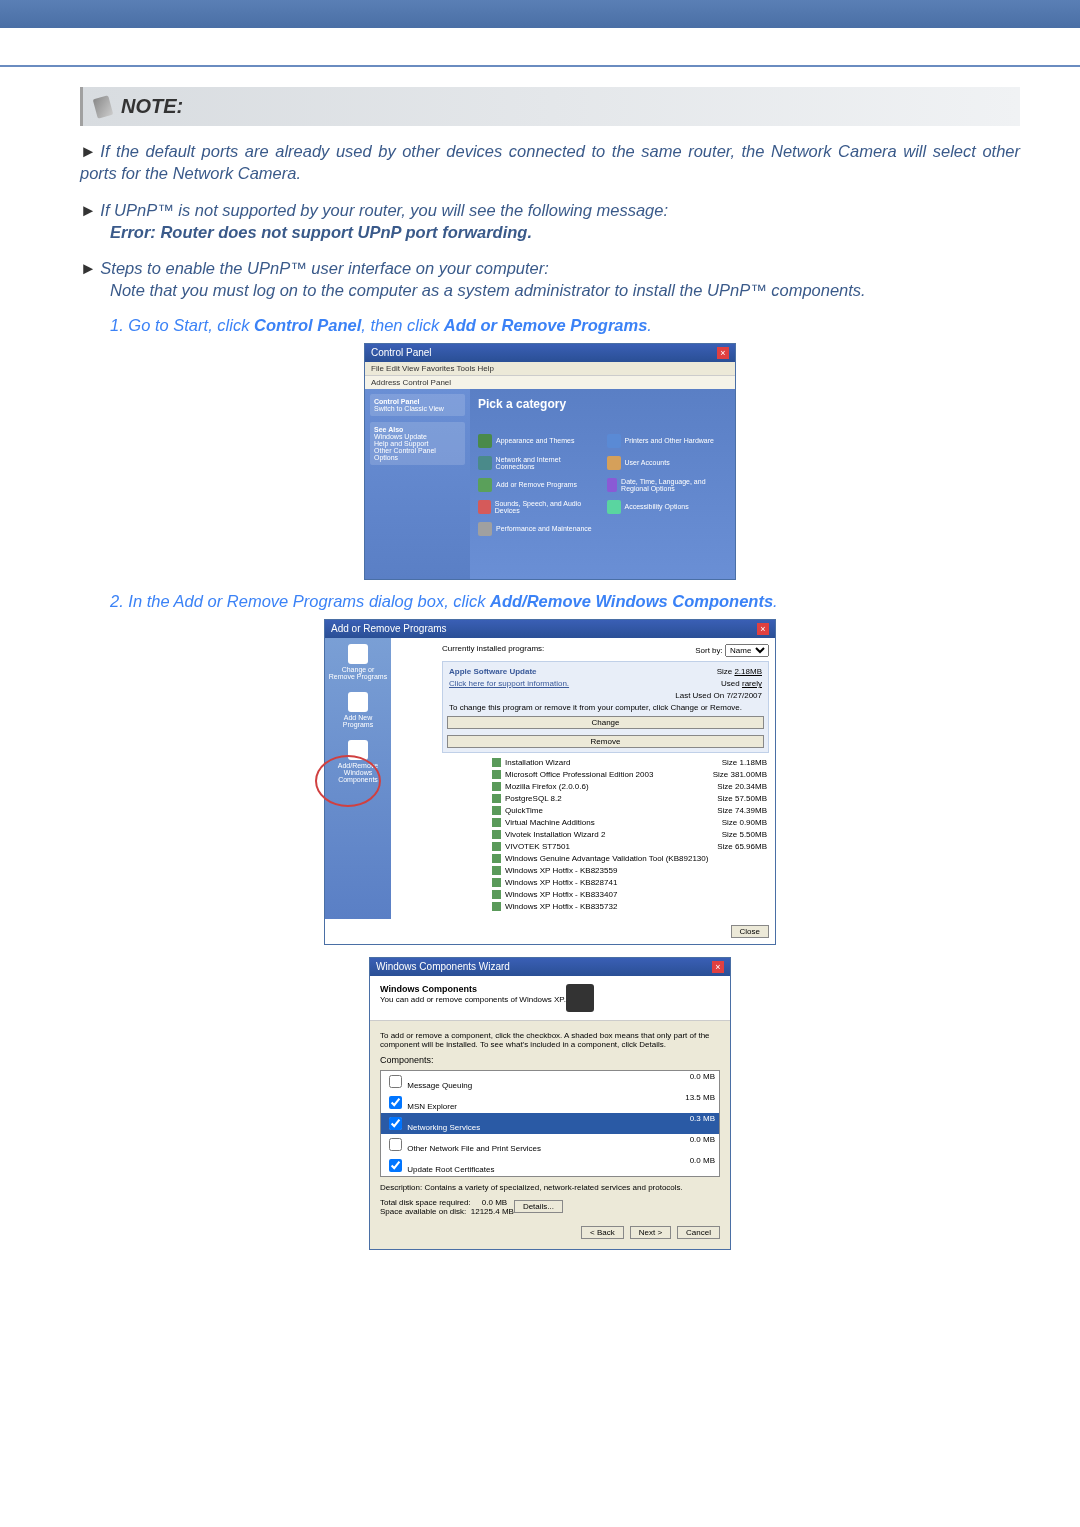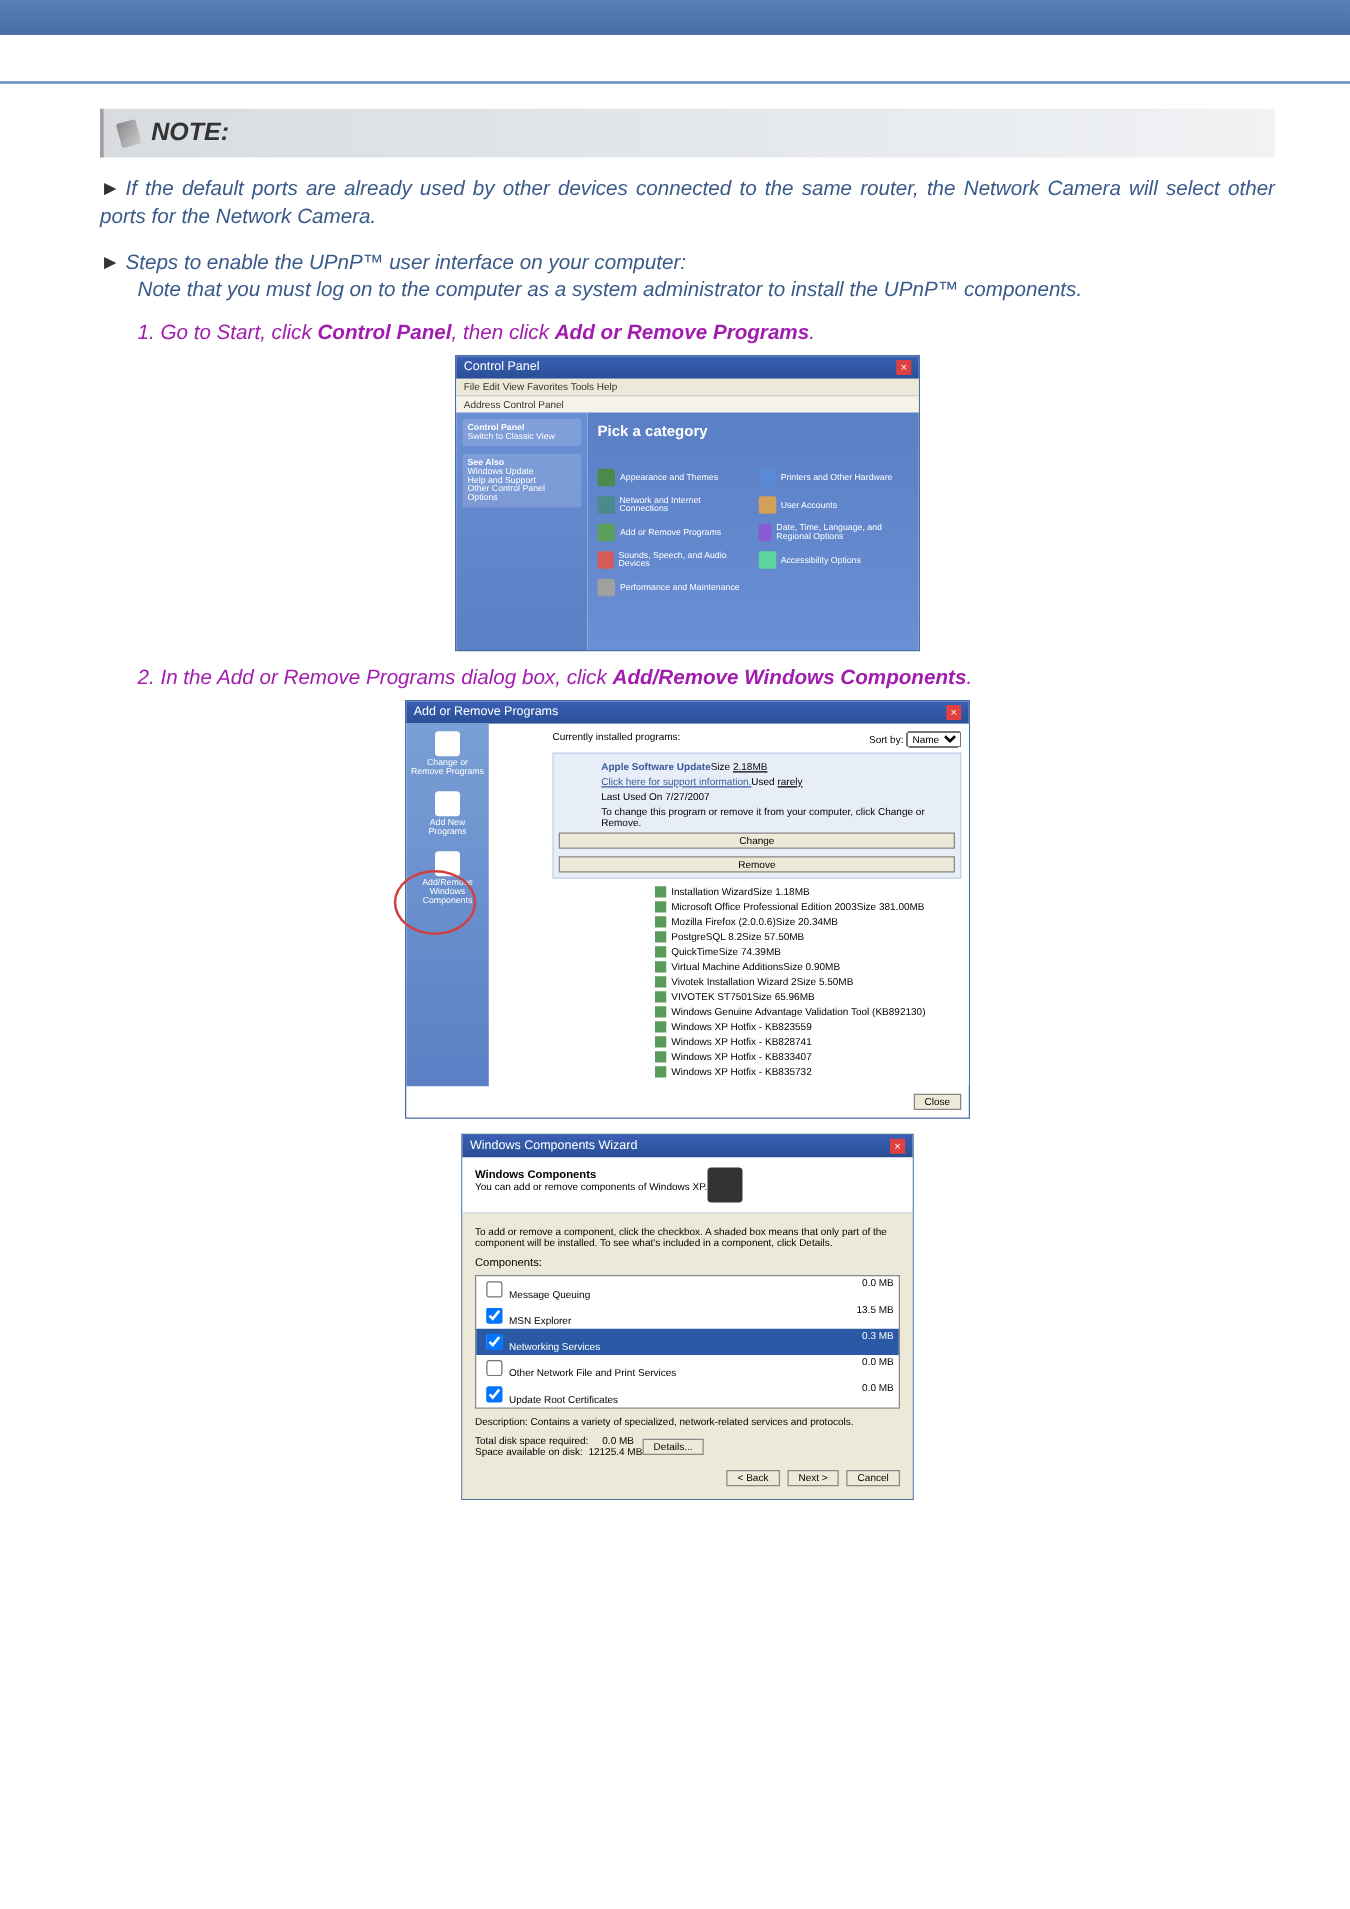--- a/index.html
+++ b/index.html
@@ -73,21 +73,21 @@
   margin-right: 4px;
 }
 .indented {
   margin-left: 30px;
 }
 .bold-italic {
   font-weight: bold;
 }
 .step {
   font-style: italic;
-  color: #a21caf;
+  color: #3b82f6;
   font-size: 16.5px;
   margin: 10px 0 8px 30px;
 }
 .screenshot-container {
   text-align: center;
   margin: 6px 0 12px 0;
 }
 .fake-window {
   display: inline-block;
   border: 1px solid #4a6fa5;
@@ -216,23 +216,22 @@
 .arp-sel-title {
   color: #3a5a9a;
   font-weight: bold;
 }
 .arp-link {
   color: #3a5a9a;
   text-decoration: underline;
 }
 .arp-row {
   display: flex;
-  justify-content: flex-start;
+  justify-content: space-between;
   padding: 1.5px 2px;
-  margin-left: 32px;
 }
 .arp-row .name {
   display: flex;
   gap: 4px;
   padding-left: 48px;
 }
 .prog-icon {
   width: 9px;
   height: 9px;
   background: #5a9a5a;
@@ -312,20 +311,24 @@
   <div class="content">
     <div class="note-header">
       <div class="note-icon"></div>
       <div class="note-title">NOTE:</div>
     </div>
 
     <div class="note-item">
       <span class="arrow">►</span><span>If the default ports are already used by other devices connected to the same router, the Network Camera will select other ports for the Network Camera.</span>
     </div>
 
+    <div class="note-item">
+      <span class="arrow">►</span><span>If UPnP™ is not supported by your router, you will see the following message:</span>
+      <div class="indented bold-italic">Error: Router does not support UPnP port forwarding.</div>
+    </div>
 
     <div class="note-item">
       <span class="arrow">►</span><span>Steps to enable the UPnP™ user interface on your computer:</span>
       <div class="indented" style="text-align:justify">Note that you must log on to the computer as a system administrator to install the UPnP™ components.</div>
     </div>
 
     <div class="step">
       <span>1. Go to Start, click </span><span class="bold-italic">Control Panel</span><span>, then click </span><span class="bold-italic">Add or Remove Programs</span><span>.</span>
     </div>
 

